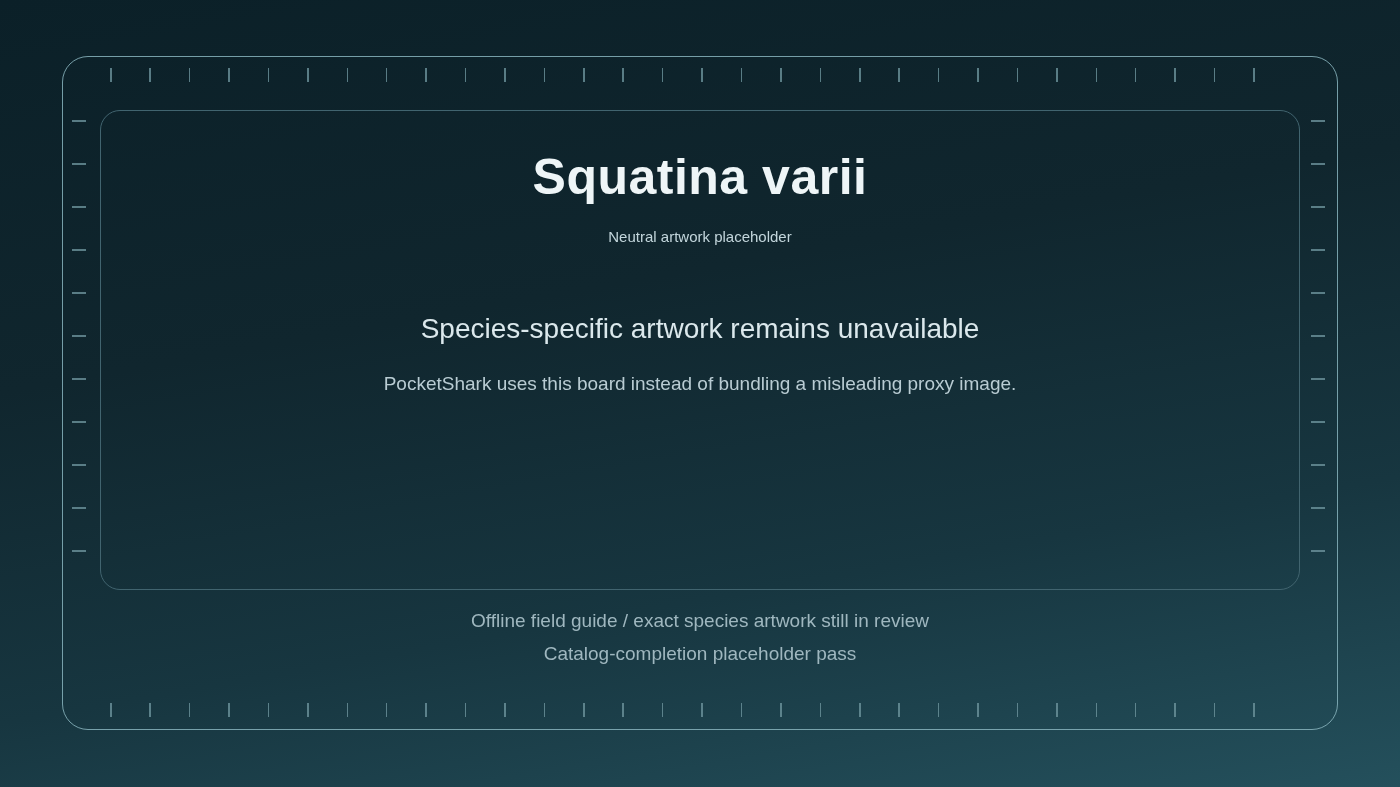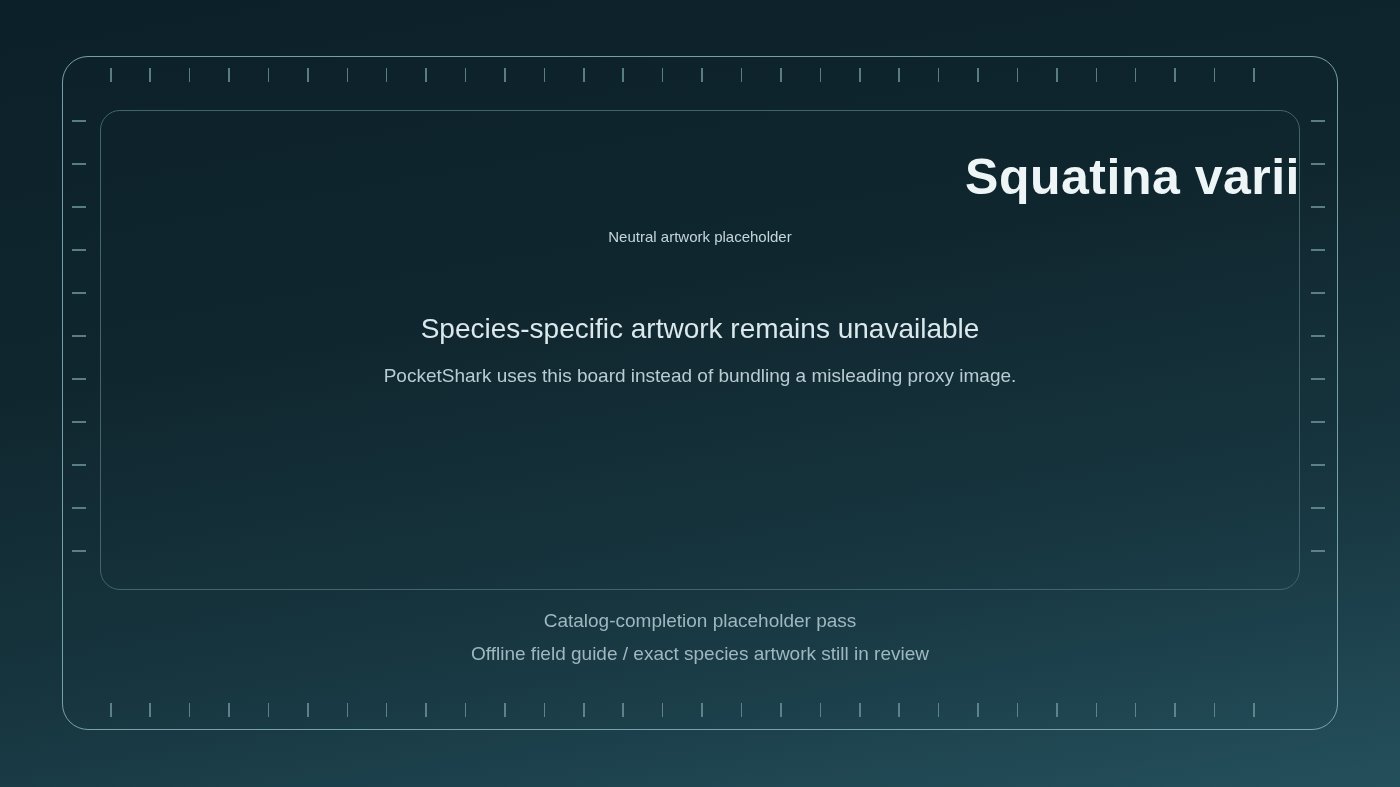--- a/index.html
+++ b/index.html
@@ -92,38 +92,37 @@
     width: 1200px;
     text-align: center;
   }
   .title {
     margin: 0;
     padding-top: 38px;
     font-size: 50px;
     font-weight: bold;
     color: #eef5f7;
     letter-spacing: 0.5px;
-    text-align: right;
   }
   .subtitle {
     margin: 0;
     padding-top: 22px;
     font-size: 15px;
     font-weight: normal;
     color: #c3d6dc;
   }
   .headline {
     margin: 0;
     padding-top: 68px;
     font-size: 28px;
     font-weight: normal;
     color: #dbe8ec;
   }
   .body-note {
-    margin: 0;
+    margin: 8px;
     padding-top: 20px;
     font-size: 19px;
     font-weight: normal;
     color: #b9ccd3;
   }
 
   .footer {
     position: absolute;
     left: 100px;
     top: 604px;
@@ -238,17 +237,17 @@
   <div class="inner-panel"></div>
 
   <div class="content">
     <h1 class="title">Squatina varii</h1>
     <p class="subtitle">Neutral artwork placeholder</p>
     <p class="headline">Species-specific artwork remains unavailable</p>
     <p class="body-note">PocketShark uses this board instead of bundling a misleading proxy image.</p>
   </div>
 
   <div class="footer">
+    <p class="footer-line">Offline field guide / exact species artwork still in review</p>
     <p class="footer-line">Catalog-completion placeholder pass</p>
-    <p class="footer-line">Offline field guide / exact species artwork still in review</p>
   </div>
 
 </div>
 
 </body></html>

